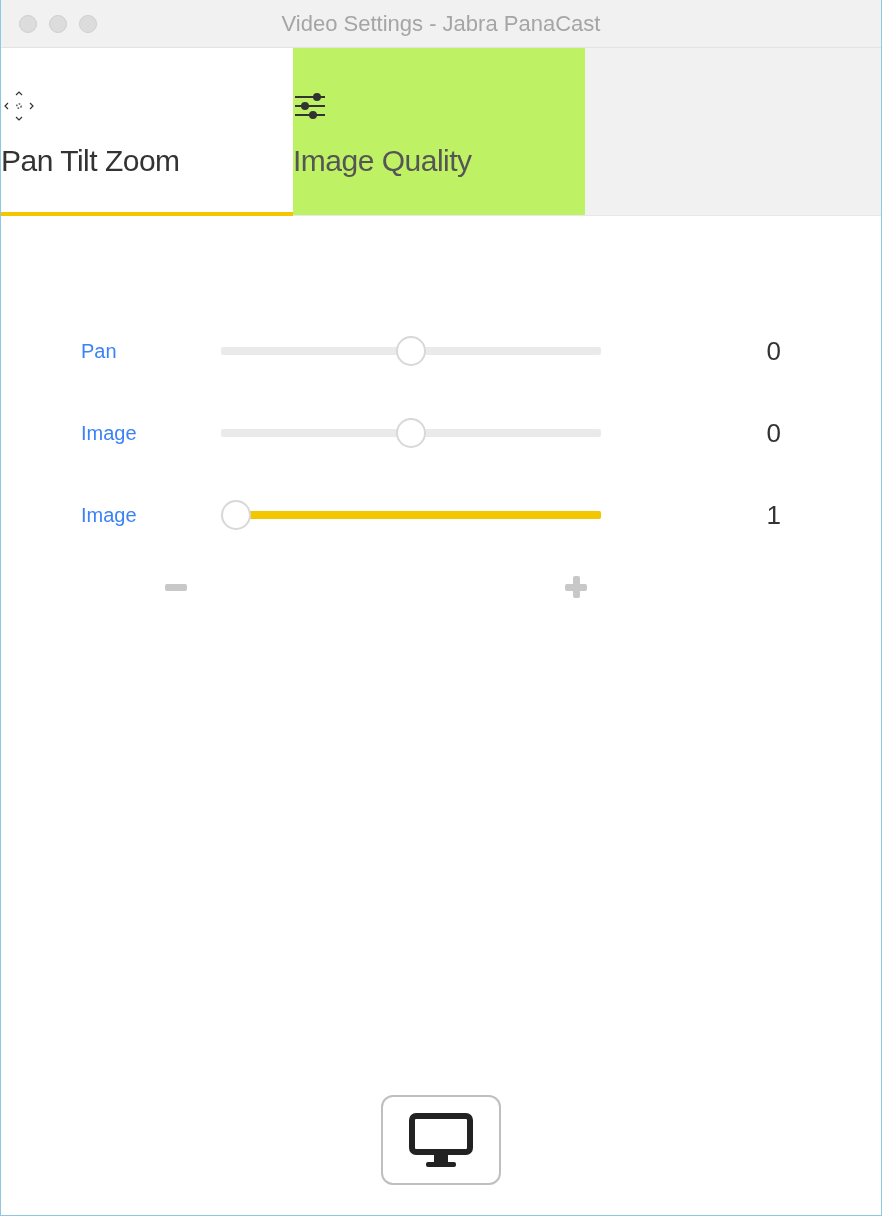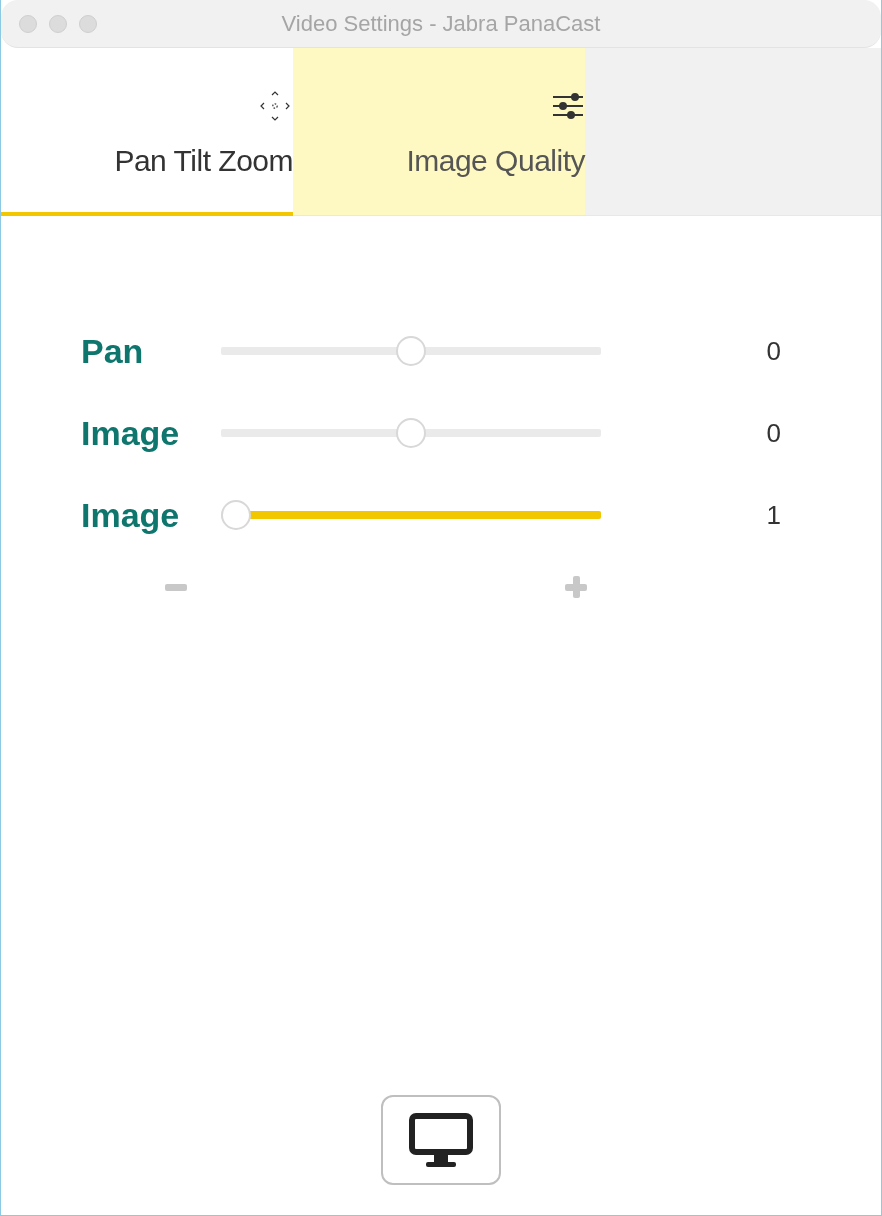--- a/index.html
+++ b/index.html
@@ -16,21 +16,20 @@
       border: 1px solid #8ec9e4;
       border-top: none;
     }
     .titlebar {
       height: 48px;
       background: #f1f1f1;
       border-bottom: 1px solid #e3e3e3;
       display: flex;
       align-items: center;
       position: relative;
-      border-radius: 17px;
     }
     .traffic-lights {
       display: flex;
       gap: 12px;
       padding-left: 18px;
     }
     .traffic-light {
       width: 18px;
       height: 18px;
       border-radius: 50%;
@@ -49,32 +48,32 @@
     }
     .tabs {
       display: flex;
       height: 168px;
       border-bottom: 1px solid #e8e8e8;
     }
     .tab {
       flex: 0 0 auto;
       display: flex;
       flex-direction: column;
-      align-items: flex-end;
+      align-items: flex-start;
       justify-content: center;
       cursor: pointer;
       position: relative;
     }
     .tab-ptz {
       width: 292px;
       background: #fff;
     }
     .tab-iq {
       width: 292px;
-      background: #fef9c3;
+      background: #bef264;
     }
     .tab-spacer {
       flex: 1;
       background: #f1f1f1;
     }
     .tab-ptz::after {
       content: '';
       position: absolute;
       bottom: -1px;
       left: 0;
@@ -102,23 +101,23 @@
       padding: 120px 90px 0 80px;
     }
     .slider-row {
       display: flex;
       align-items: center;
       margin-bottom: 52px;
       height: 30px;
     }
     .slider-label {
       width: 140px;
-      font-size: 34px;
-      font-weight: 700;
-      color: #0f766e;
+      font-size: 20px;
+      font-weight: 400;
+      color: #3b82f6;
     }
     .slider-track-wrap {
       flex: 0 0 380px;
       position: relative;
       height: 30px;
       display: flex;
       align-items: center;
     }
     .slider-track {
       position: absolute;

